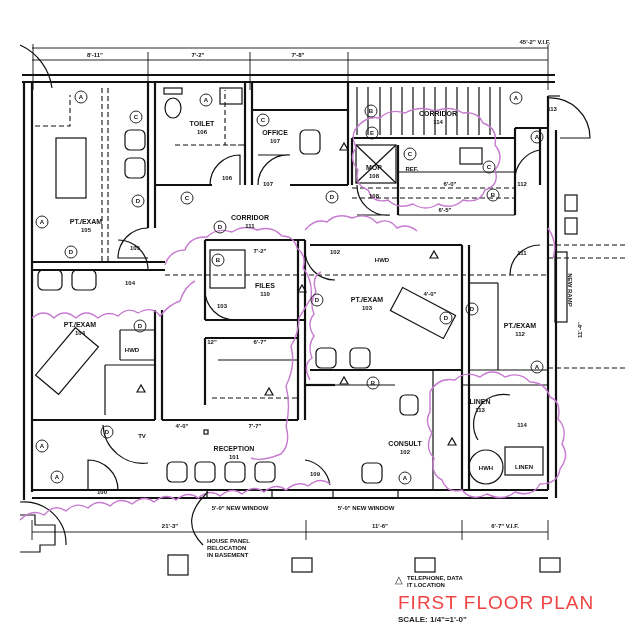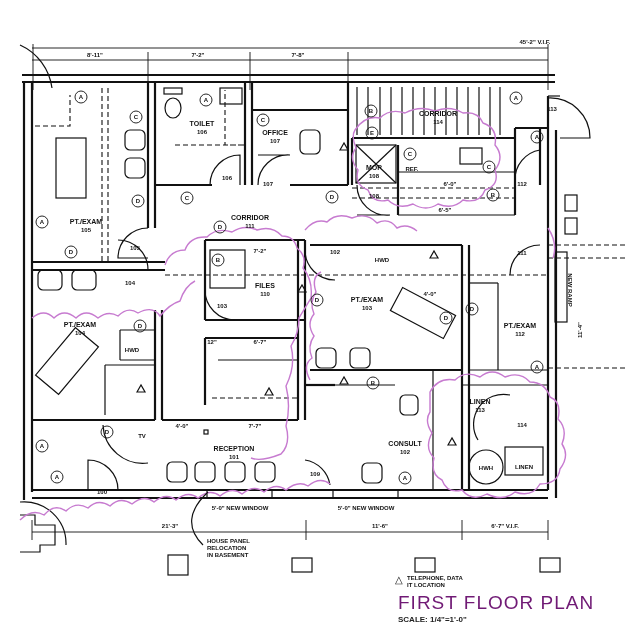--- a/index.html
+++ b/index.html
@@ -6,21 +6,21 @@
   body{width:625px;height:626px;overflow:hidden;position:relative;font-family:"Liberation Sans",sans-serif;}
   svg{position:absolute;left:0;top:0;}
   .w{stroke:#111;fill:none;stroke-width:2.2;}
   .wt{stroke:#111;fill:none;stroke-width:1.2;}
   .th{stroke:#111;fill:none;stroke-width:0.9;}
   .ds{stroke:#111;fill:none;stroke-width:1.1;stroke-dasharray:5 3;}
   .cloud{stroke:#c77bd0;fill:none;stroke-width:1.4;}
   .lbl{font-family:"Liberation Sans",sans-serif;font-weight:bold;fill:#111;font-size:7px;text-anchor:middle;}
   .dim{font-family:"Liberation Sans",sans-serif;font-weight:bold;fill:#111;font-size:6px;text-anchor:middle;}
   .tag{font-family:"Liberation Sans",sans-serif;font-weight:bold;fill:#111;font-size:6px;text-anchor:middle;}
-  .title{position:absolute;left:398px;top:592px;font-size:19px;letter-spacing:1px;color:#701a75;font-family:"Liberation Sans",sans-serif;}
+  .title{position:absolute;left:398px;top:592px;font-size:19px;letter-spacing:1px;color:#ef4444;font-family:"Liberation Sans",sans-serif;}
   .scale{position:absolute;left:398px;top:615px;font-size:8px;font-weight:bold;color:#222;font-family:"Liberation Sans",sans-serif;}
   .legend{position:absolute;left:407px;top:575px;font-size:6px;font-weight:bold;color:#111;line-height:7px;font-family:"Liberation Sans",sans-serif;}
   .legend-tri{position:absolute;left:395px;top:574px;font-size:10px;color:#111;}
   .note{position:absolute;left:207px;top:538px;font-size:6px;font-weight:bold;line-height:7px;color:#111;font-family:"Liberation Sans",sans-serif;}
 </style>
 </head>
 <body>
 
 <svg width="625" height="626" viewBox="0 0 625 626">
 

